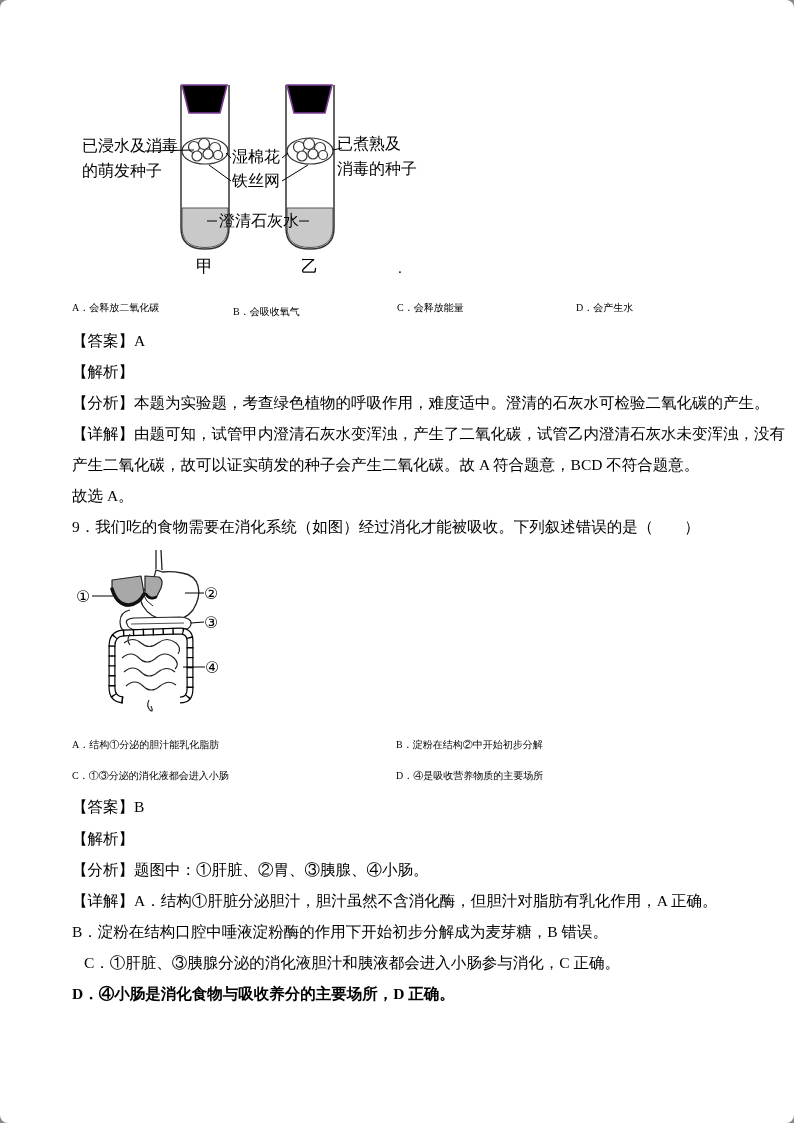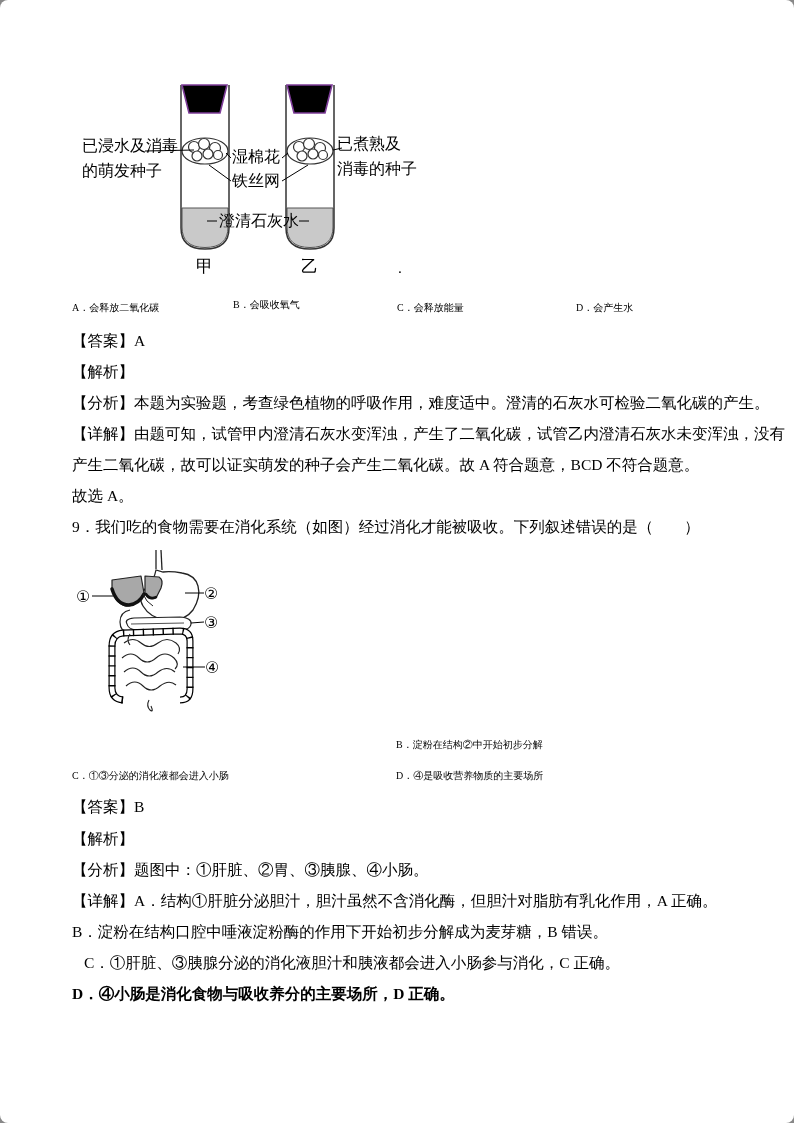--- a/index.html
+++ b/index.html
@@ -79,21 +79,21 @@
     <text x="267" y="69" font-size="16">已煮熟及</text>
     <text x="267" y="94" font-size="16">消毒的种子</text>
     <text x="149" y="146" font-size="16">澄清石灰水</text>
     <text x="126" y="192" font-size="17">甲</text>
     <text x="231" y="192" font-size="17">乙</text>
   </svg>
 
   <div class="line" style="left:398px;top:258px;">.</div>
 
   <span class="opt" style="left:72px;top:298px;">A．会释放二氧化碳</span>
-  <span class="opt" style="left:233px;top:295px;">B．会吸收氧气</span>
+  <span class="opt" style="left:233px;top:302px;">B．会吸收氧气</span>
   <span class="opt" style="left:397px;top:298px;">C．会释放能量</span>
   <span class="opt" style="left:560px;top:298px;margin-left:16px;">D．会产生水</span>
 
   <div class="line" style="left:72px;top:331px;">【答案】A</div>
   <div class="line" style="left:72px;top:362px;">【解析】</div>
   <div class="line" style="left:72px;top:393px;">【分析】本题为实验题，考查绿色植物的呼吸作用，难度适中。澄清的石灰水可检验二氧化碳的产生。</div>
   <div class="line" style="left:72px;top:424px;">【详解】由题可知，试管甲内澄清石灰水变浑浊，产生了二氧化碳，试管乙内澄清石灰水未变浑浊，没有</div>
   <div class="line" style="left:72px;top:455px;">产生二氧化碳，故可以证实萌发的种子会产生二氧化碳。故 A 符合题意，BCD 不符合题意。</div>
   <div class="line" style="left:72px;top:486px;">故选 A。</div>
 
@@ -144,20 +144,21 @@
       <line x1="121" y1="73" x2="134" y2="72"></line>
       <line x1="113" y1="117" x2="135" y2="117"></line>
     </g>
 
     <text class="num" x="6" y="52" font-size="16">①</text>
     <text class="num" x="134" y="49" font-size="16">②</text>
     <text class="num" x="134" y="78" font-size="16">③</text>
     <text class="num" x="135" y="123" font-size="16">④</text>
   </svg>
 
+  <span class="opt" style="left:72px;top:735px;">A．结构①分泌的胆汁能乳化脂肪</span>
   <span class="opt" style="left:396px;top:735px;">B．淀粉在结构②中开始初步分解</span>
   <span class="opt" style="left:72px;top:766px;">C．①③分泌的消化液都会进入小肠</span>
   <span class="opt" style="left:396px;top:766px;">D．④是吸收营养物质的主要场所</span>
 
   <div class="line" style="left:72px;top:797px;">【答案】B</div>
   <div class="line" style="left:72px;top:829px;">【解析】</div>
   <div class="line" style="left:72px;top:860px;">【分析】题图中：①肝脏、②胃、③胰腺、④小肠。</div>
   <div class="line" style="left:72px;top:891px;">【详解】A．结构①肝脏分泌胆汁，胆汁虽然不含消化酶，但胆汁对脂肪有乳化作用，A 正确。</div>
   <div class="line" style="left:72px;top:922px;">B．淀粉在结构口腔中唾液淀粉酶的作用下开始初步分解成为麦芽糖，B 错误。</div>
   <div class="line" style="left:84px;top:953px;">C．①肝脏、③胰腺分泌的消化液胆汁和胰液都会进入小肠参与消化，C 正确。</div>

